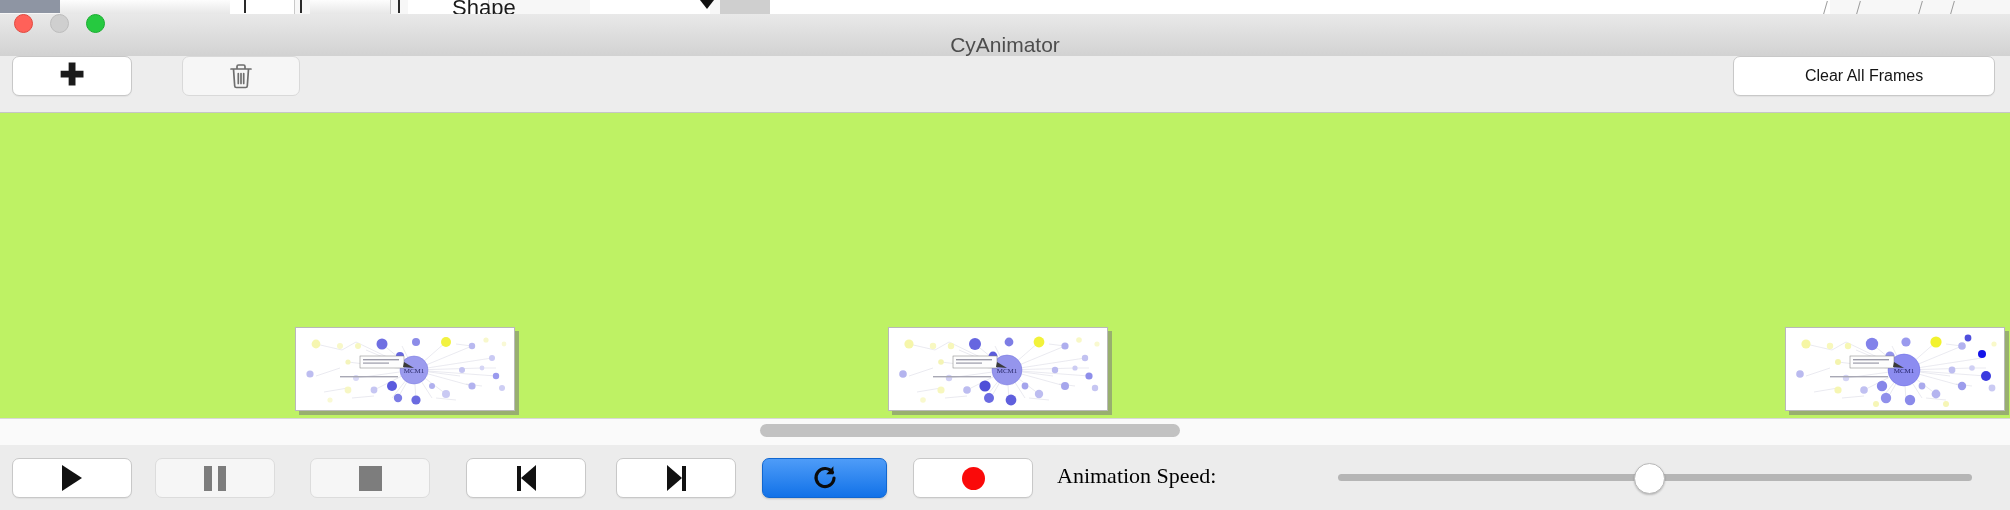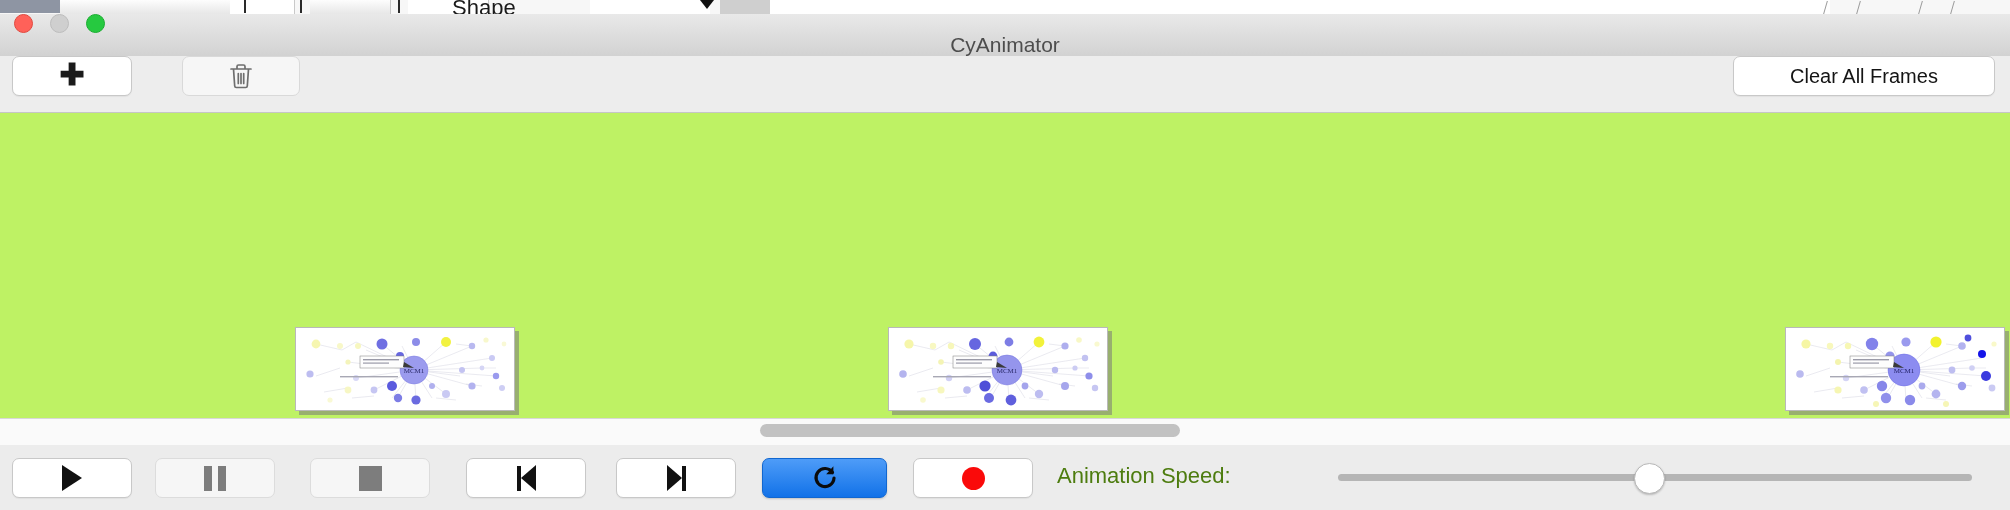--- a/index.html
+++ b/index.html
@@ -123,21 +123,21 @@
   }
   .btn.flat {
     background: #f6f6f6;
     border-color: #d9d9d9;
     box-shadow: none;
   }
   .btn-add   { left: 12px;  top: 56px; width: 120px; height: 40px; }
   .btn-del   { left: 182px; top: 56px; width: 118px; height: 40px; }
   .btn-clear {
     left: 1733px; top: 56px; width: 262px; height: 40px;
-    font-size: 20px; color: #141414;
+    font-size: 16px; color: #141414;
   }
   .plus-glyph {
     font-size: 30px; font-weight: bold; color: #1a1a1a;
     line-height: 1; margin-top: -2px;
   }
 
   
   .timeline-panel {
     position: absolute;
     left: 0; top: 113px;
@@ -229,22 +229,22 @@
     border-left: 15px solid #111;
     border-top: 13px solid transparent;
     border-bottom: 13px solid transparent;
   }
   .icon-record { width: 23px; height: 23px; border-radius: 50%; background: #fa0a0a; }
 
   .speed-label {
     position: absolute;
     left: 1057px; top: 463px;
     font-size: 22px;
-    color: #4d7c0f;
-    font-family: Liberation Sans, sans-serif;
+    color: #000000;
+    font-family: Liberation Serif, serif;
     white-space: nowrap;
   }
   .slider-track {
     position: absolute;
     left: 1338px; top: 474px;
     width: 634px; height: 7px;
     background: #b5b5b5;
     border-radius: 4px;
   }
   .slider-thumb {

